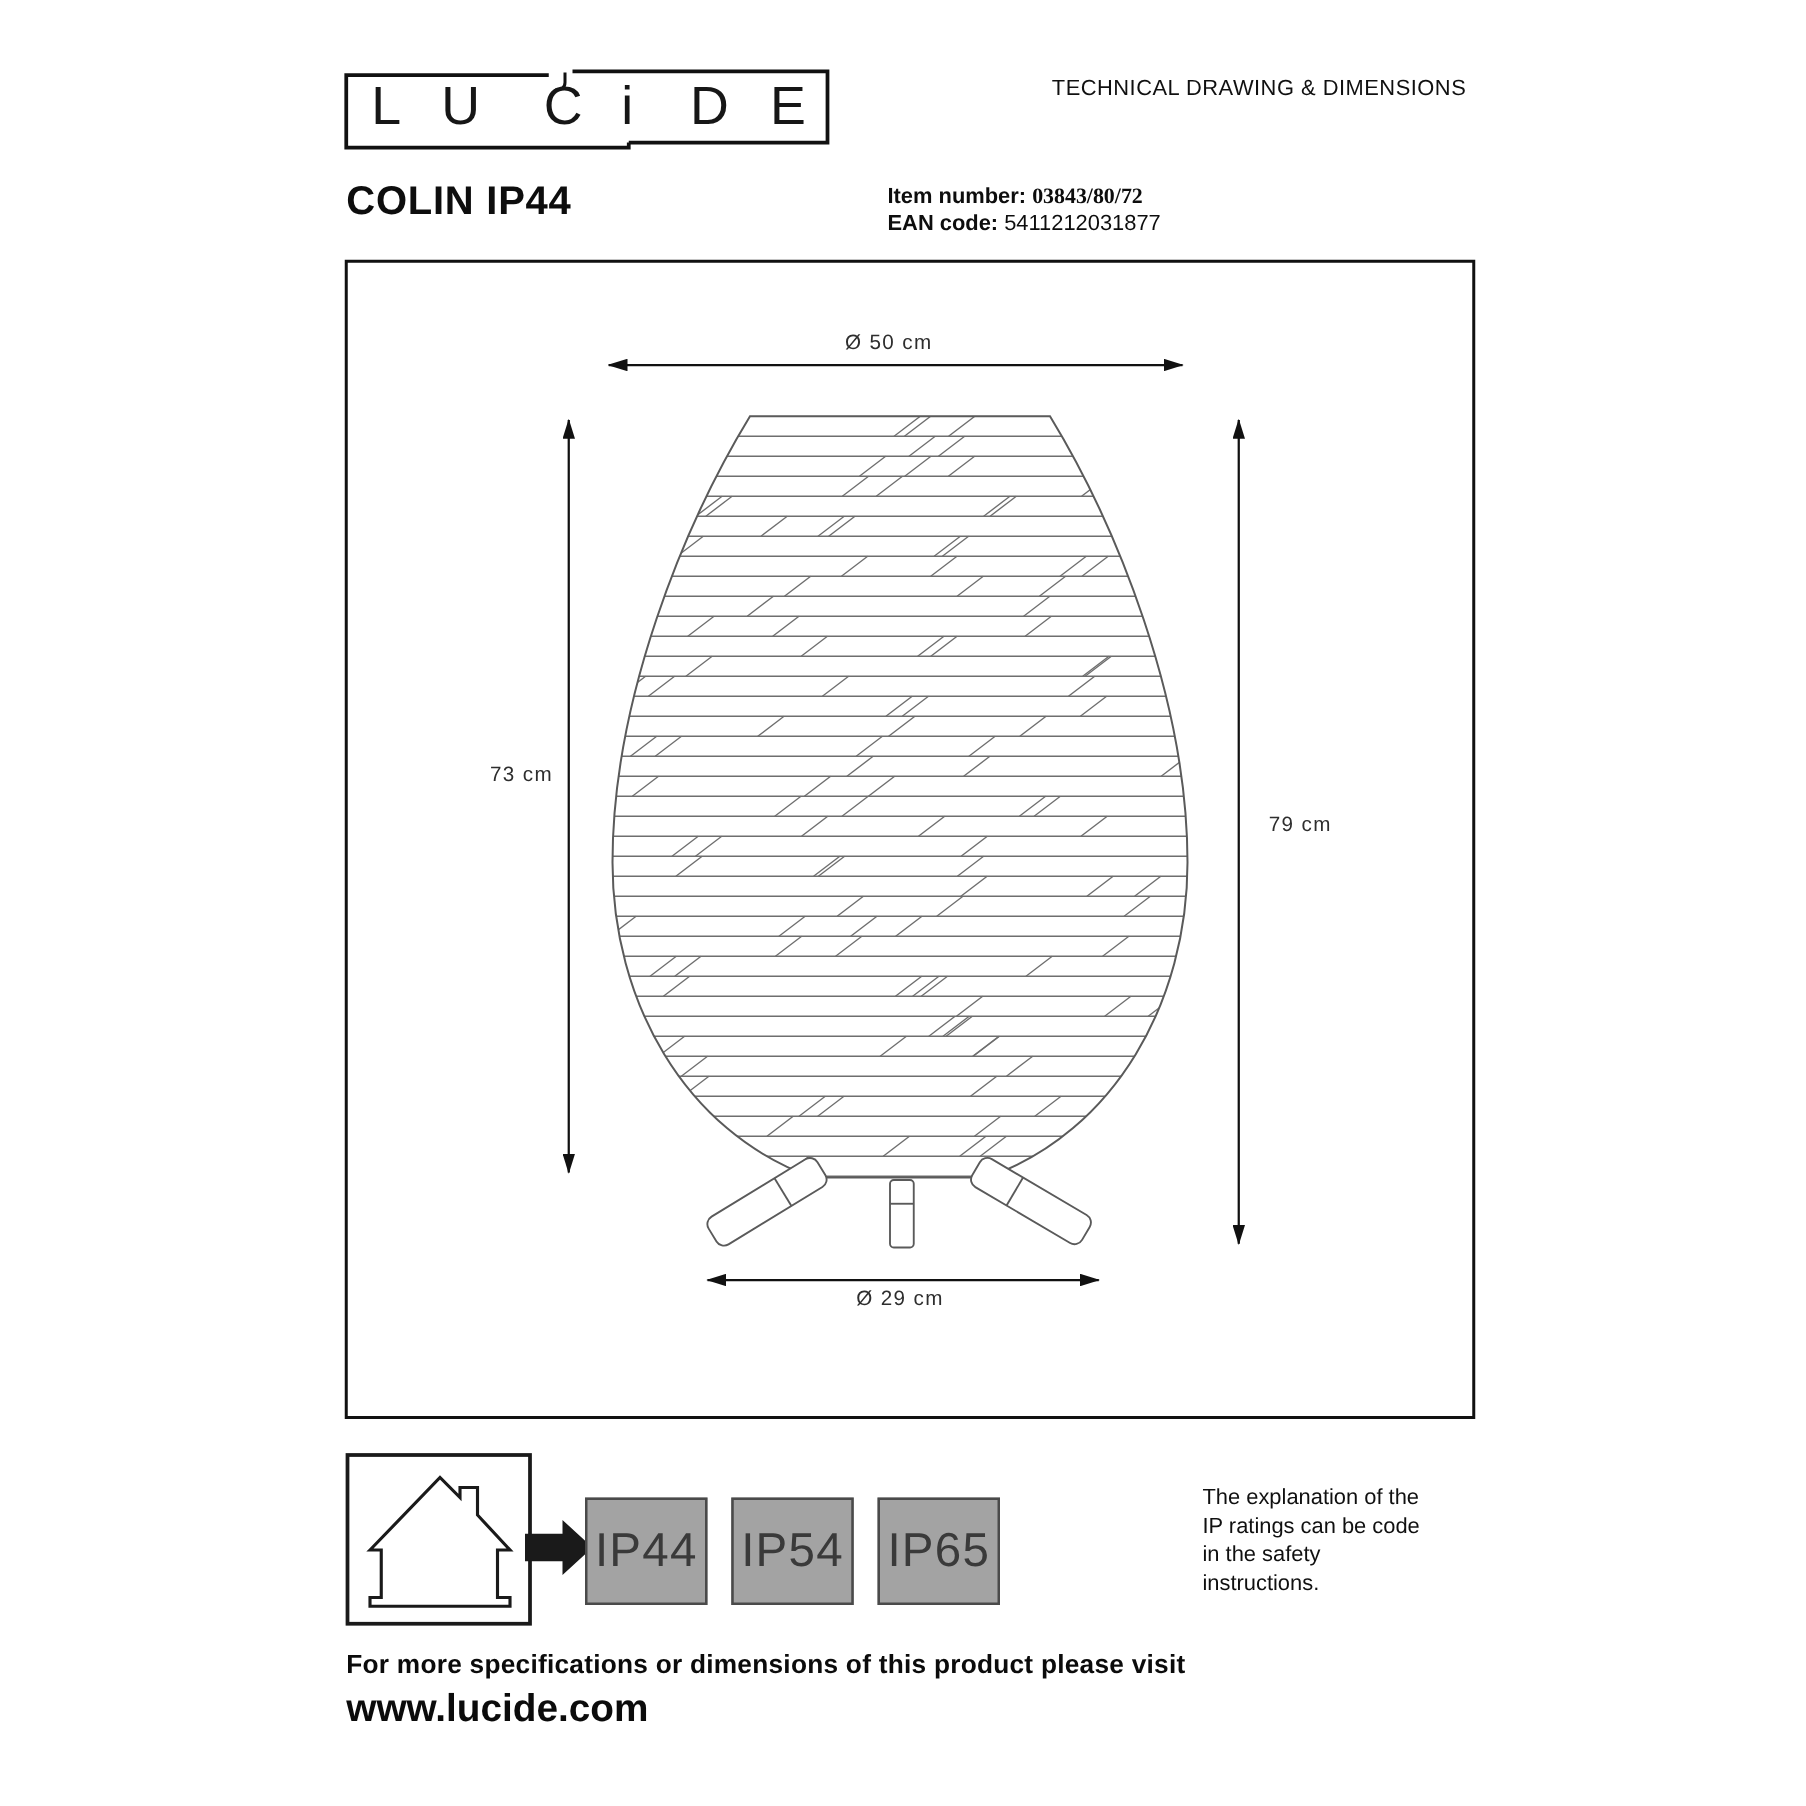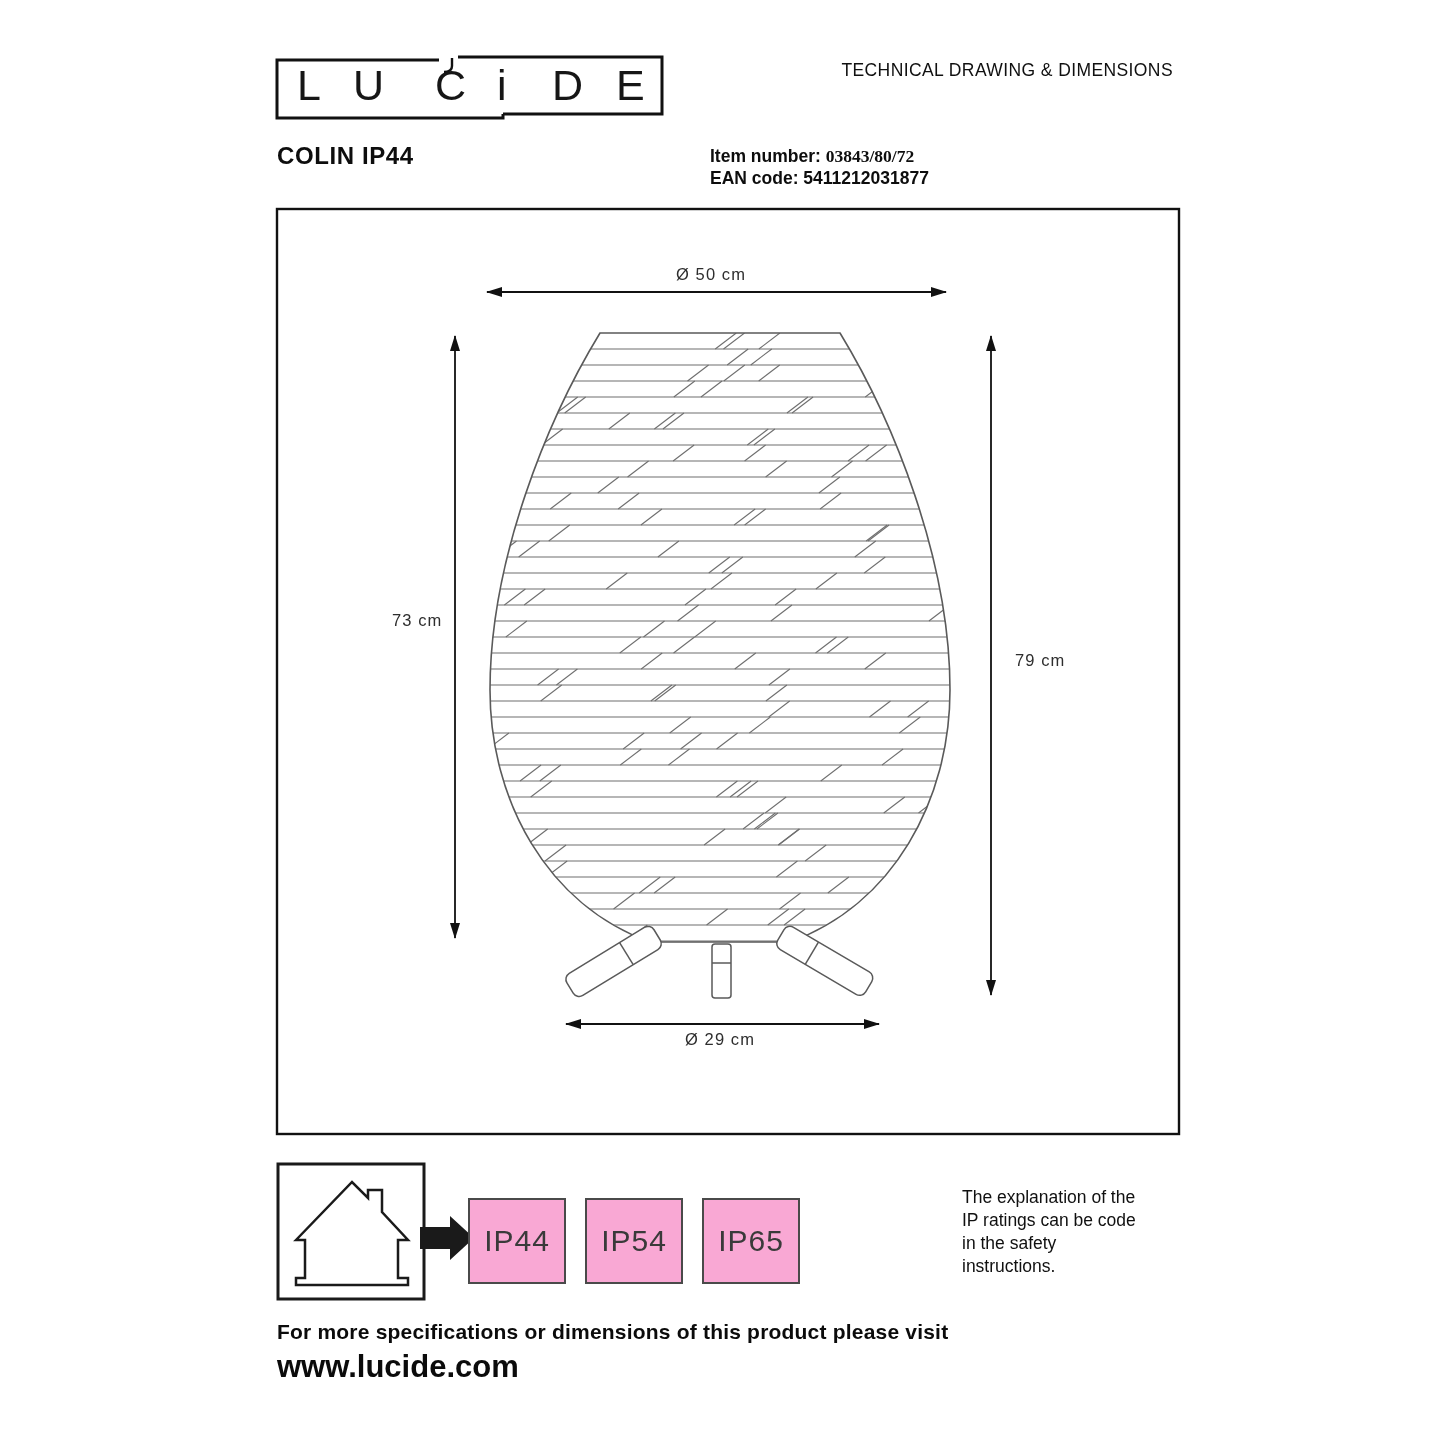--- a/index.html
+++ b/index.html
@@ -4,31 +4,31 @@
 <style>
   html,body{margin:0;padding:0;background:#fff;}
   .page{position:relative;width:1445px;height:1445px;background:#ffffff;overflow:hidden;
         font-family:"Liberation Sans", sans-serif;color:#111;}
   svg.linework{position:absolute;left:0;top:0;z-index:1;}
   .txt{position:absolute;z-index:2;white-space:nowrap;}
 
   .logo-letter{position:absolute;z-index:2;font-size:43px;line-height:1;color:#161616;}
 
   .doc-title{top:60px;right:272px;font-size:17.5px;letter-spacing:.4px;color:#101010;margin-left:48px;}
-  .product-name{left:277px;top:142px;font-size:24px;font-weight:bold;letter-spacing:.6px;color:#0d0d0d;}
+  .product-name{left:277px;top:142px;font-size:32px;font-weight:bold;letter-spacing:.6px;color:#0d0d0d;}
   .meta-row{left:710px;font-size:17.5px;color:#0d0d0d;}
   .meta-row b{font-weight:bold;}
   .meta-val-strong{font-weight:bold;font-family:Liberation Serif, serif;}
-  .meta-val{font-weight:bold;}
+  .meta-val{font-weight:normal;}
 
   .dim-label{font-size:16.5px;letter-spacing:1.1px;color:#2e2e2e;z-index:2;}
 
   .ipbox{position:absolute;top:1198px;width:94px;height:82px;border:2px solid #4a4a4a;
-         display:flex;align-items:center;justify-content:center;font-size:30px;
-         letter-spacing:1px;color:#3a3a3a;background:#f9a8d4;z-index:2;}
+         display:flex;align-items:center;justify-content:center;font-size:38px;
+         letter-spacing:1px;color:#3a3a3a;background:#a3a3a3;z-index:2;}
   .ip-note{position:absolute;left:962px;top:1186px;font-size:17.5px;line-height:23px;color:#101010;z-index:2;}
   .ip-note span{display:block;}
 
   .footer-line{left:277px;top:1320px;font-size:21px;font-weight:bold;letter-spacing:.2px;color:#0b0b0b;}
   .footer-url{left:277px;top:1349px;font-size:31px;font-weight:bold;color:#0b0b0b;}
 </style>
 </head>
 <body>
 
 <div class="page">

